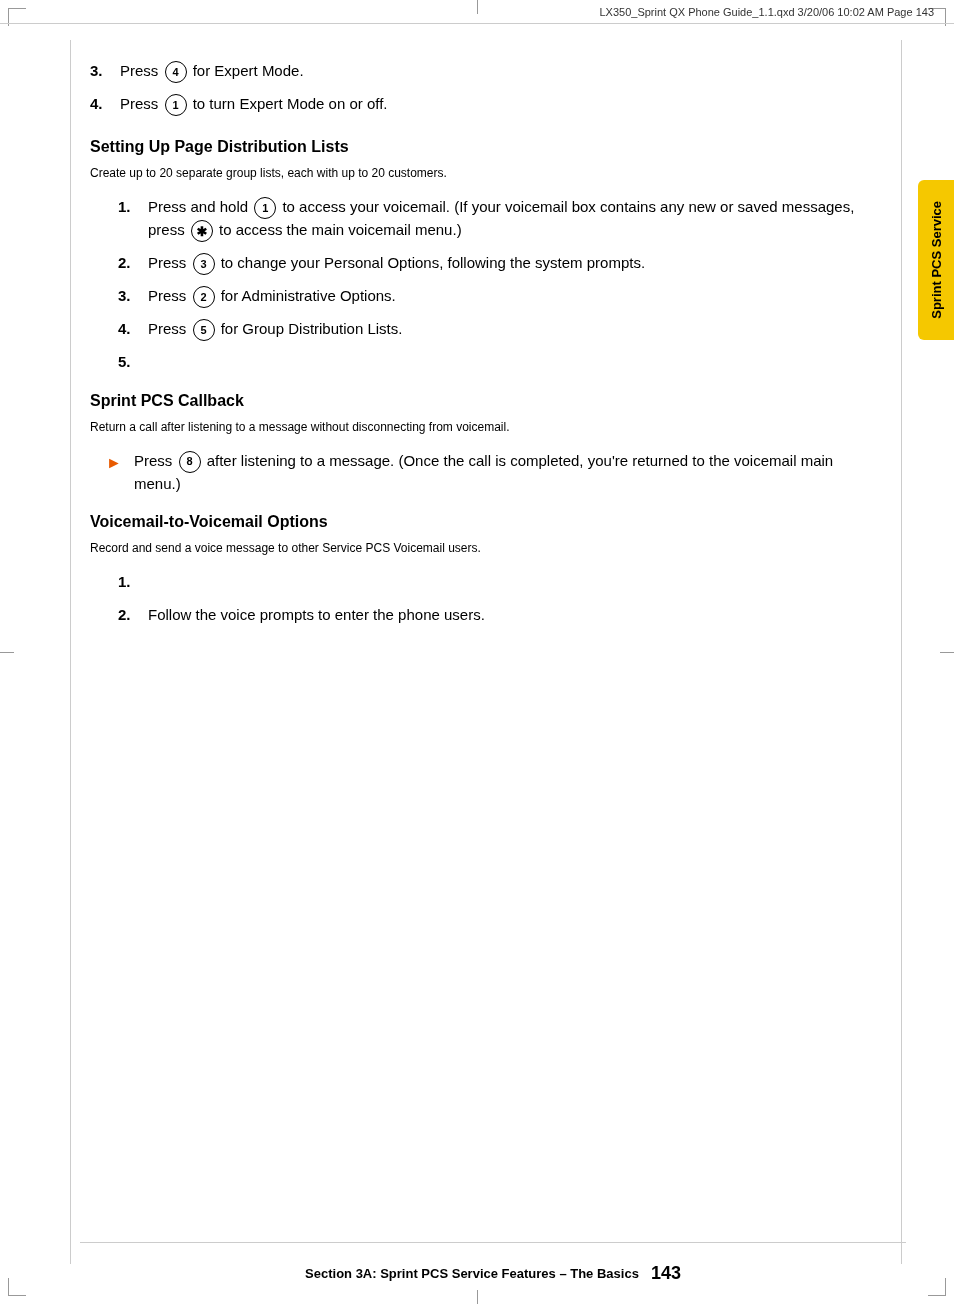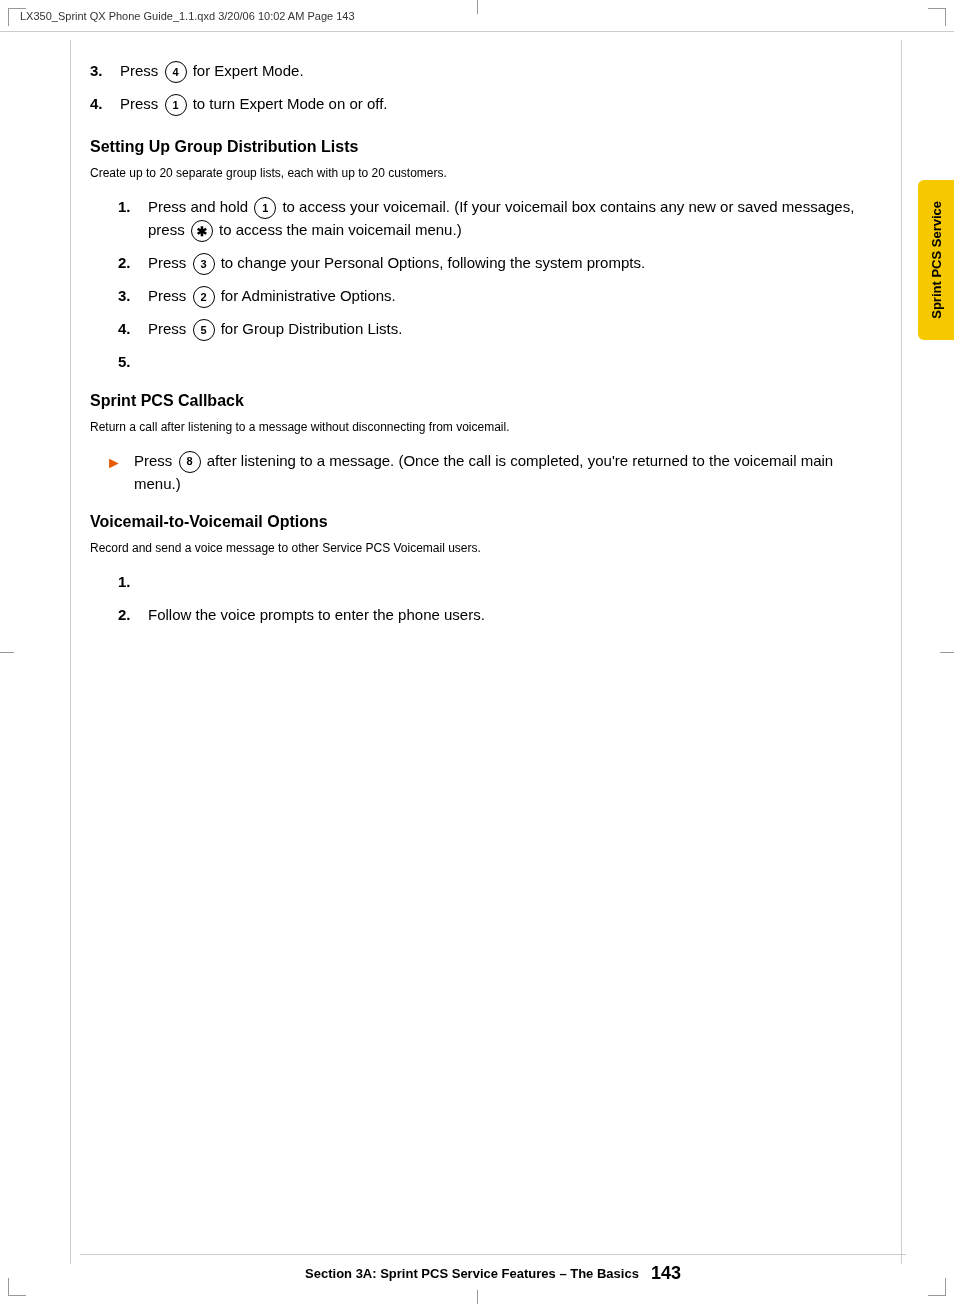--- a/index.html
+++ b/index.html
@@ -14,24 +14,24 @@
       position: relative;
       overflow: hidden;
     }
 
     
     .header-bar {
       position: absolute;
       top: 0;
       left: 0;
       width: 100%;
-      height: 32px;
+      height: 24px;
       display: flex;
       align-items: center;
-      justify-content: flex-start;
+      justify-content: flex-end;
       font-size: 11px;
       color: #333;
       border-bottom: 1px solid #ccc;
       padding: 8px 20px;
     }
 
     
     .crop-tl, .crop-tr, .crop-bl, .crop-br {
       position: absolute;
       width: 18px;
@@ -169,21 +169,21 @@
     
     .footer {
       position: absolute;
       bottom: 20px;
       left: 80px;
       right: 48px;
       display: flex;
       justify-content: center;
       align-items: center;
       border-top: 1px solid #ccc;
-      padding-top: 8px;
+      padding-top: 20px;
       font-size: 13px;
     }
     .footer-text {
       font-weight: bold;
     }
     .footer-page {
       margin-left: 12px;
       font-weight: bold;
       font-size: 18px;
     }
@@ -241,21 +241,21 @@
     </div>
     <div class="top-list-item">
       <span class="num">4.</span>
       <span>
         Press <span class="key-icon">1</span> to turn Expert Mode on or off.
       </span>
     </div>
   </div>
 
   <div>
-    <div class="section-heading">Setting Up Group Distribution Lists</div>
+    <div class="section-heading">Setting Up Page Distribution Lists</div>
     <div class="intro-text">Create up to 20 separate group lists, each with up to 20 customers.</div>
     <div class="numbered-list">
 
       <div class="numbered-list-item">
         <span class="n">1.</span>
         <span>
           Press and hold <span class="key-icon">1</span> to access your voicemail. (If your voicemail box contains any new or saved messages, press <span class="key-icon" style="font-size:13px;">✱</span> to access the main voicemail menu.)
         </span>
       </div>
 

